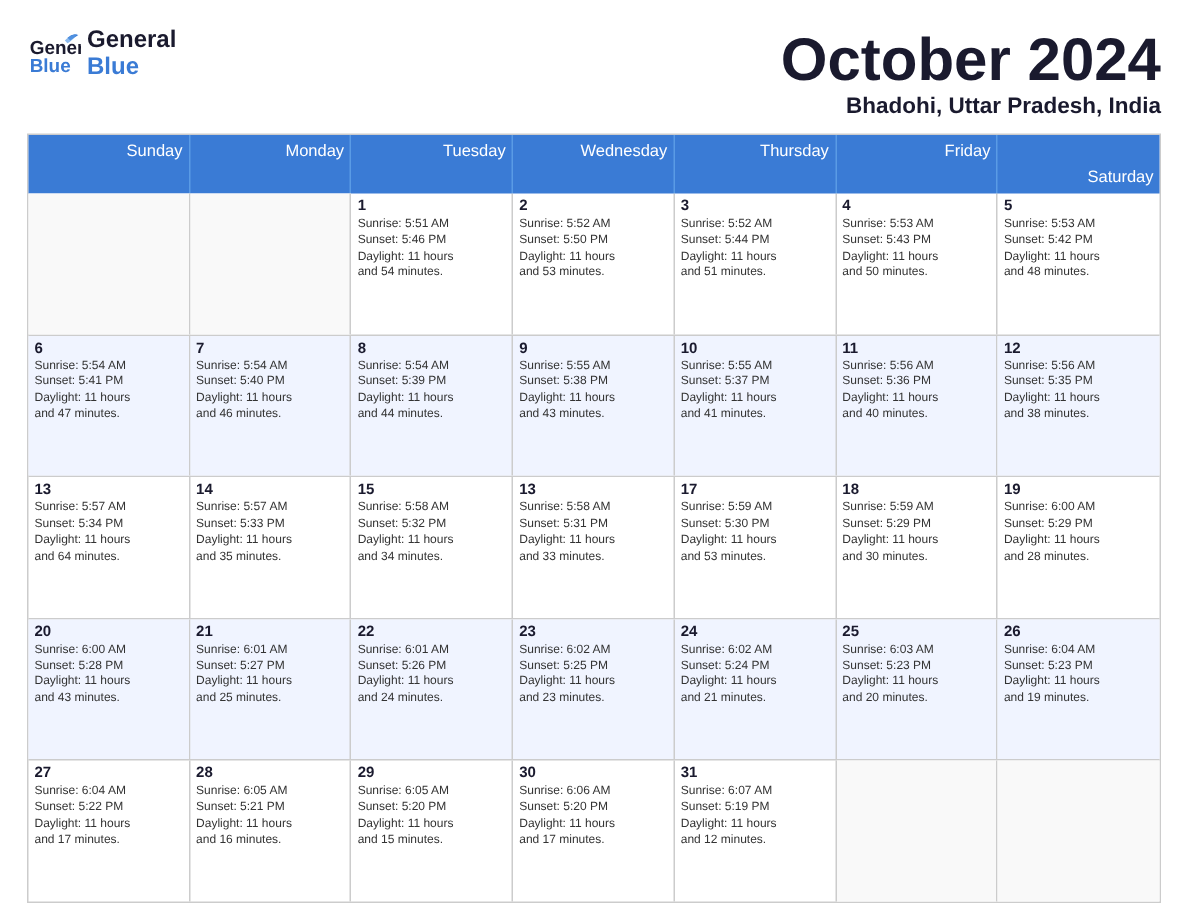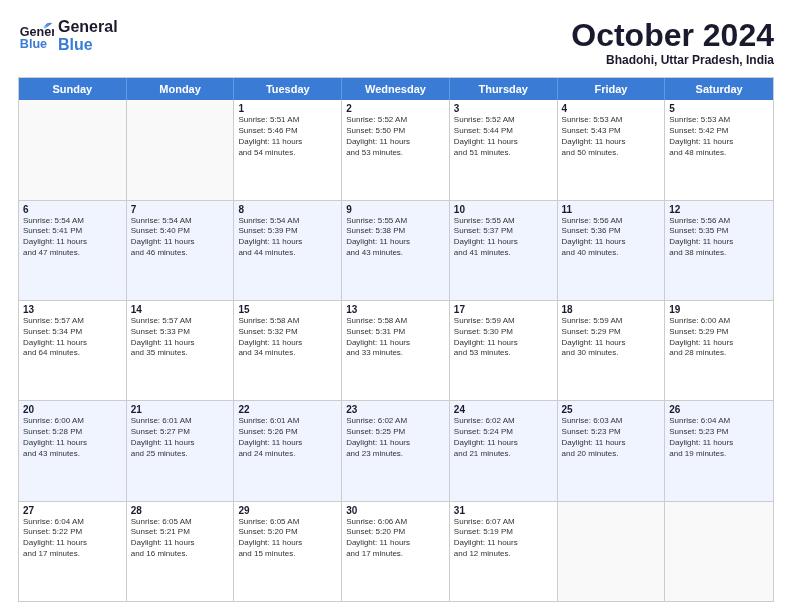--- a/index.html
+++ b/index.html
@@ -20,50 +20,50 @@
     .header {
       display: flex;
       justify-content: space-between;
       align-items: flex-start;
       margin-bottom: 10px;
     }
     .title-area {
       text-align: right;
     }
     .main-title {
-      font-size: 32px;
+      font-size: 40px;
       font-weight: bold;
       color: #1a1a2e;
       line-height: 1.1;
     }
     .subtitle {
-      font-size: 12px;
+      font-size: 15px;
       color: #1a1a2e;
       font-weight: bold;
     }
     .calendar {
       flex: 1;
       display: flex;
       flex-direction: column;
       border: 1px solid #ccc;
     }
     .cal-header {
       display: grid;
       grid-template-columns: repeat(7, 1fr);
       background: #3a7bd5;
     }
     .cal-header-cell {
       color: #fff;
       font-size: 11px;
-      font-weight: bold;
+      font-weight: normal;
       padding: 5px 4px;
-      text-align: center;
+      text-align: right;
       border-right: 1px solid #5a9be5;
     }
-    .cal-header-cell:last-child { border-right: none; }
+    .cal-header-cell:last-child { border-right: none; margin-top: 17px; }
     .cal-body {
       flex: 1;
       display: flex;
       flex-direction: column;
     }
     .cal-row {
       display: grid;
       grid-template-columns: repeat(7, 1fr);
       flex: 1;
       border-bottom: 1px solid #ccc;

